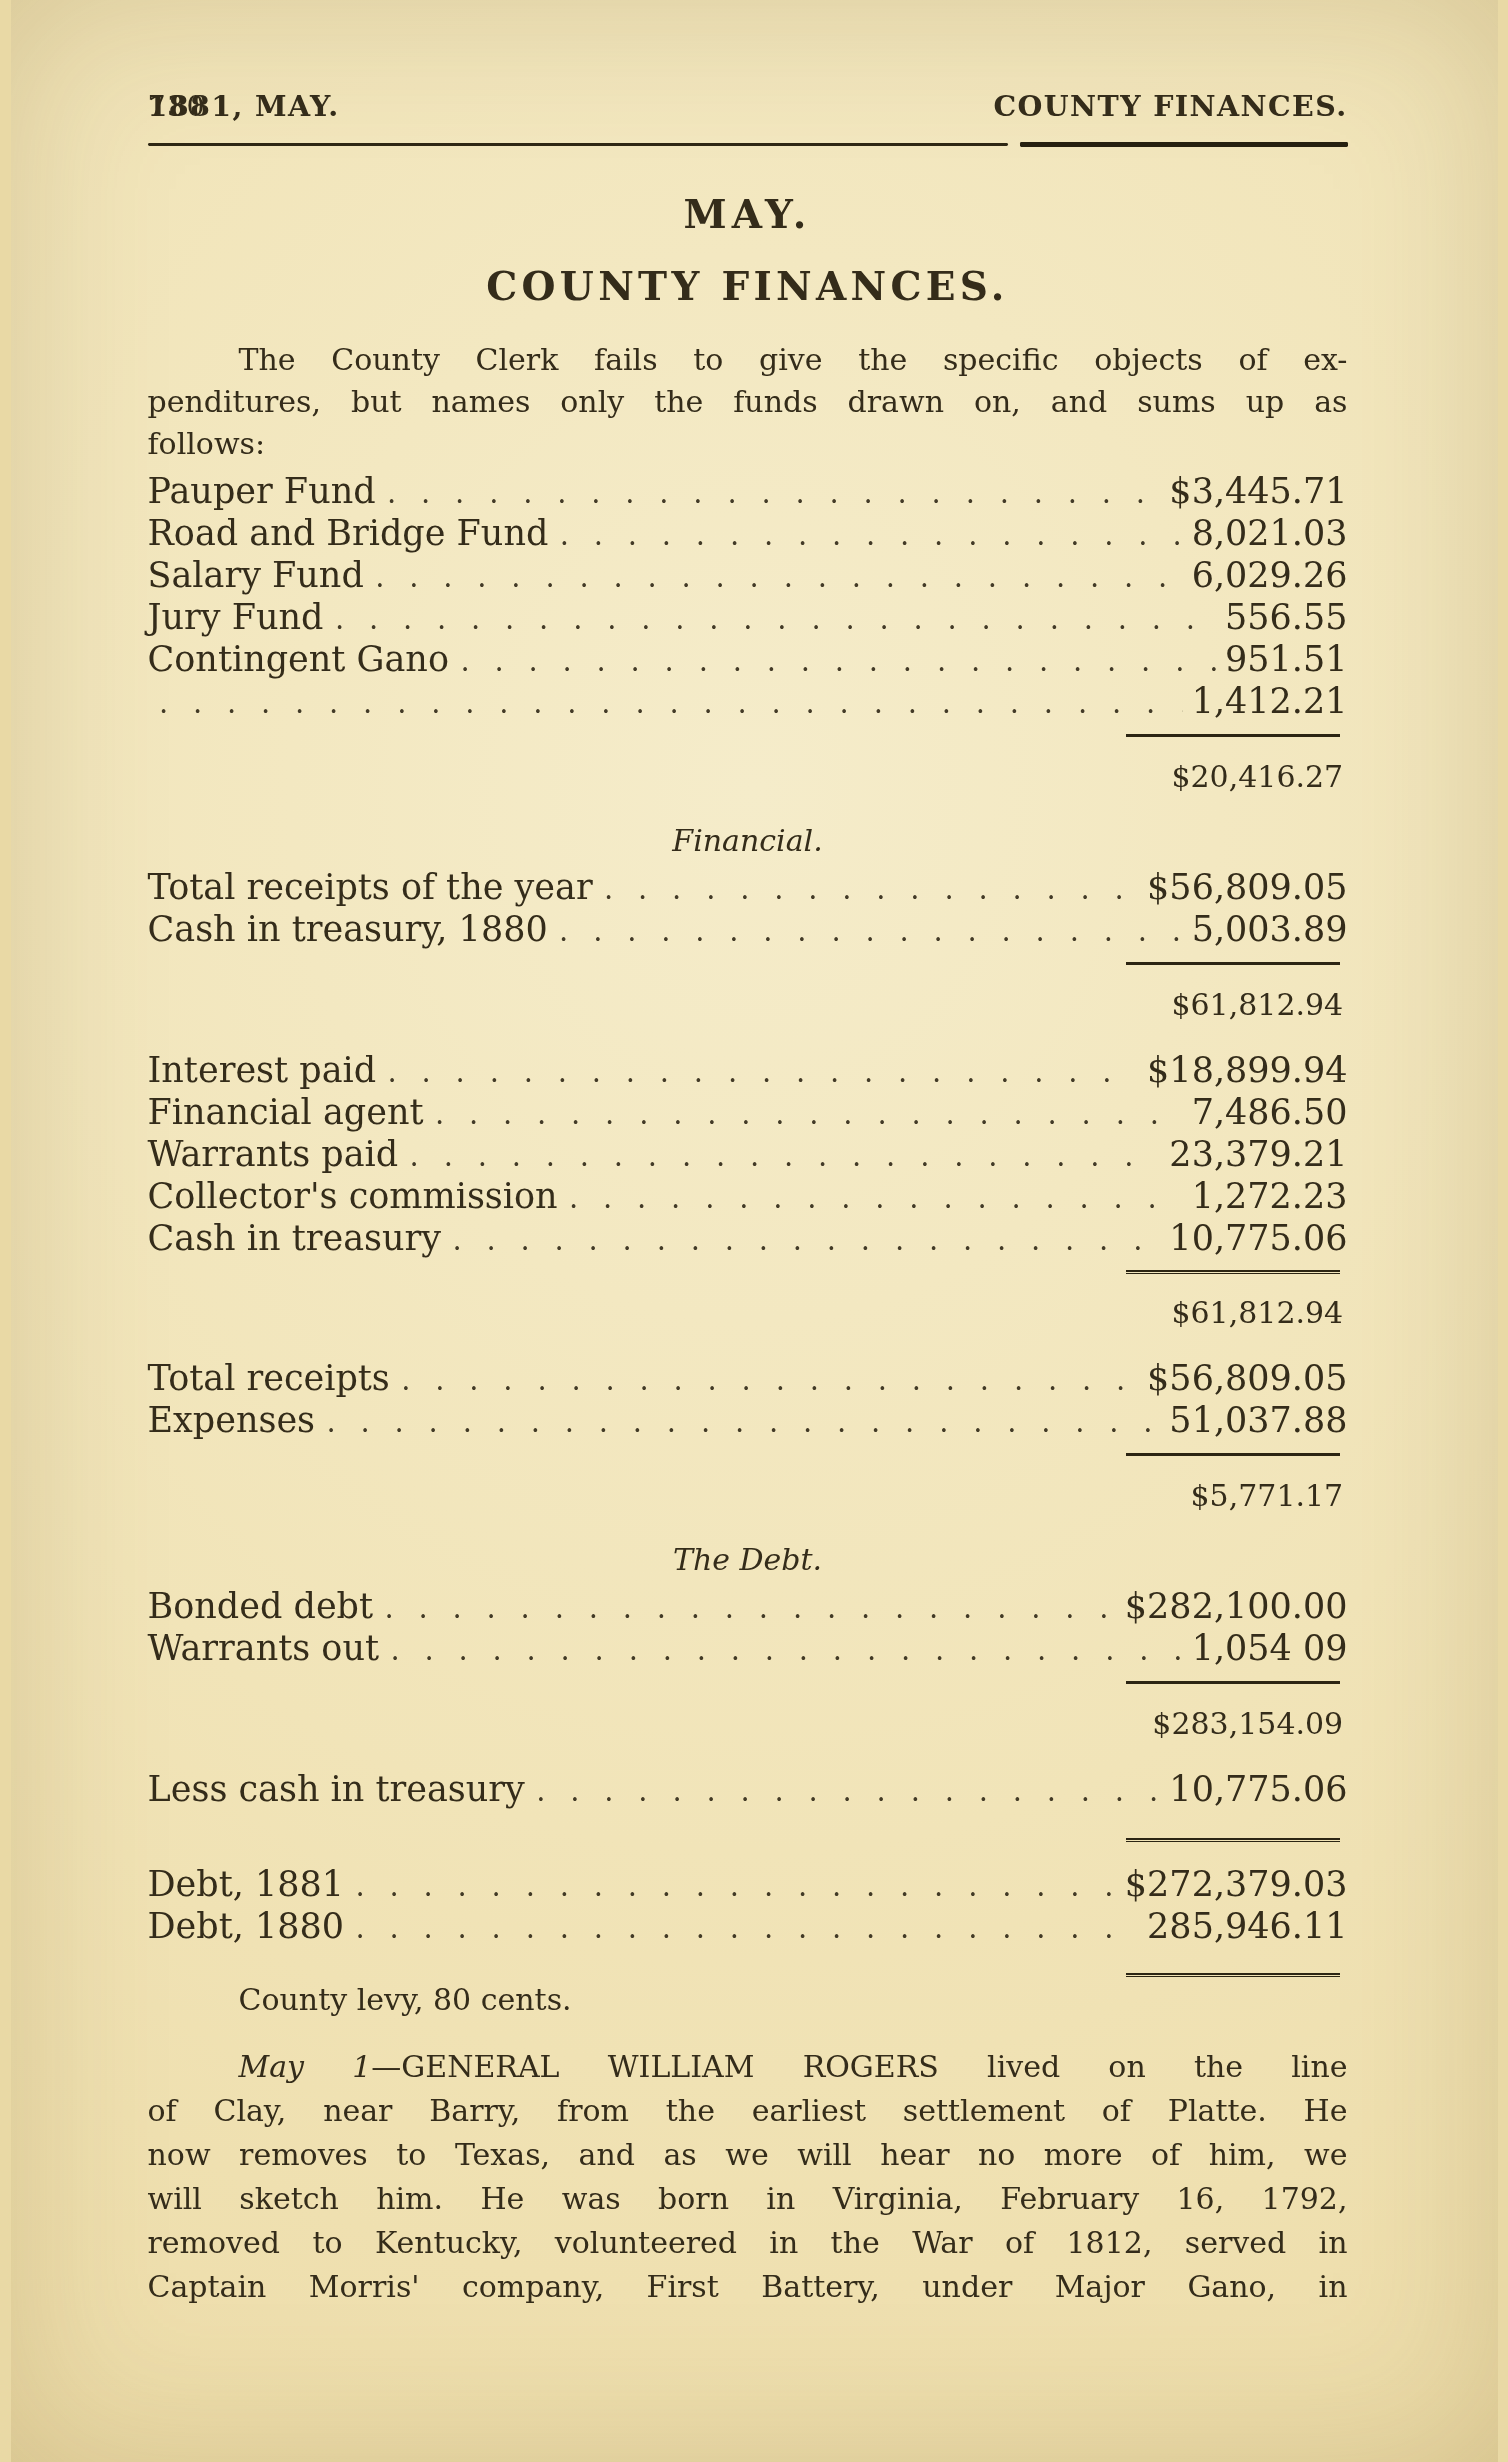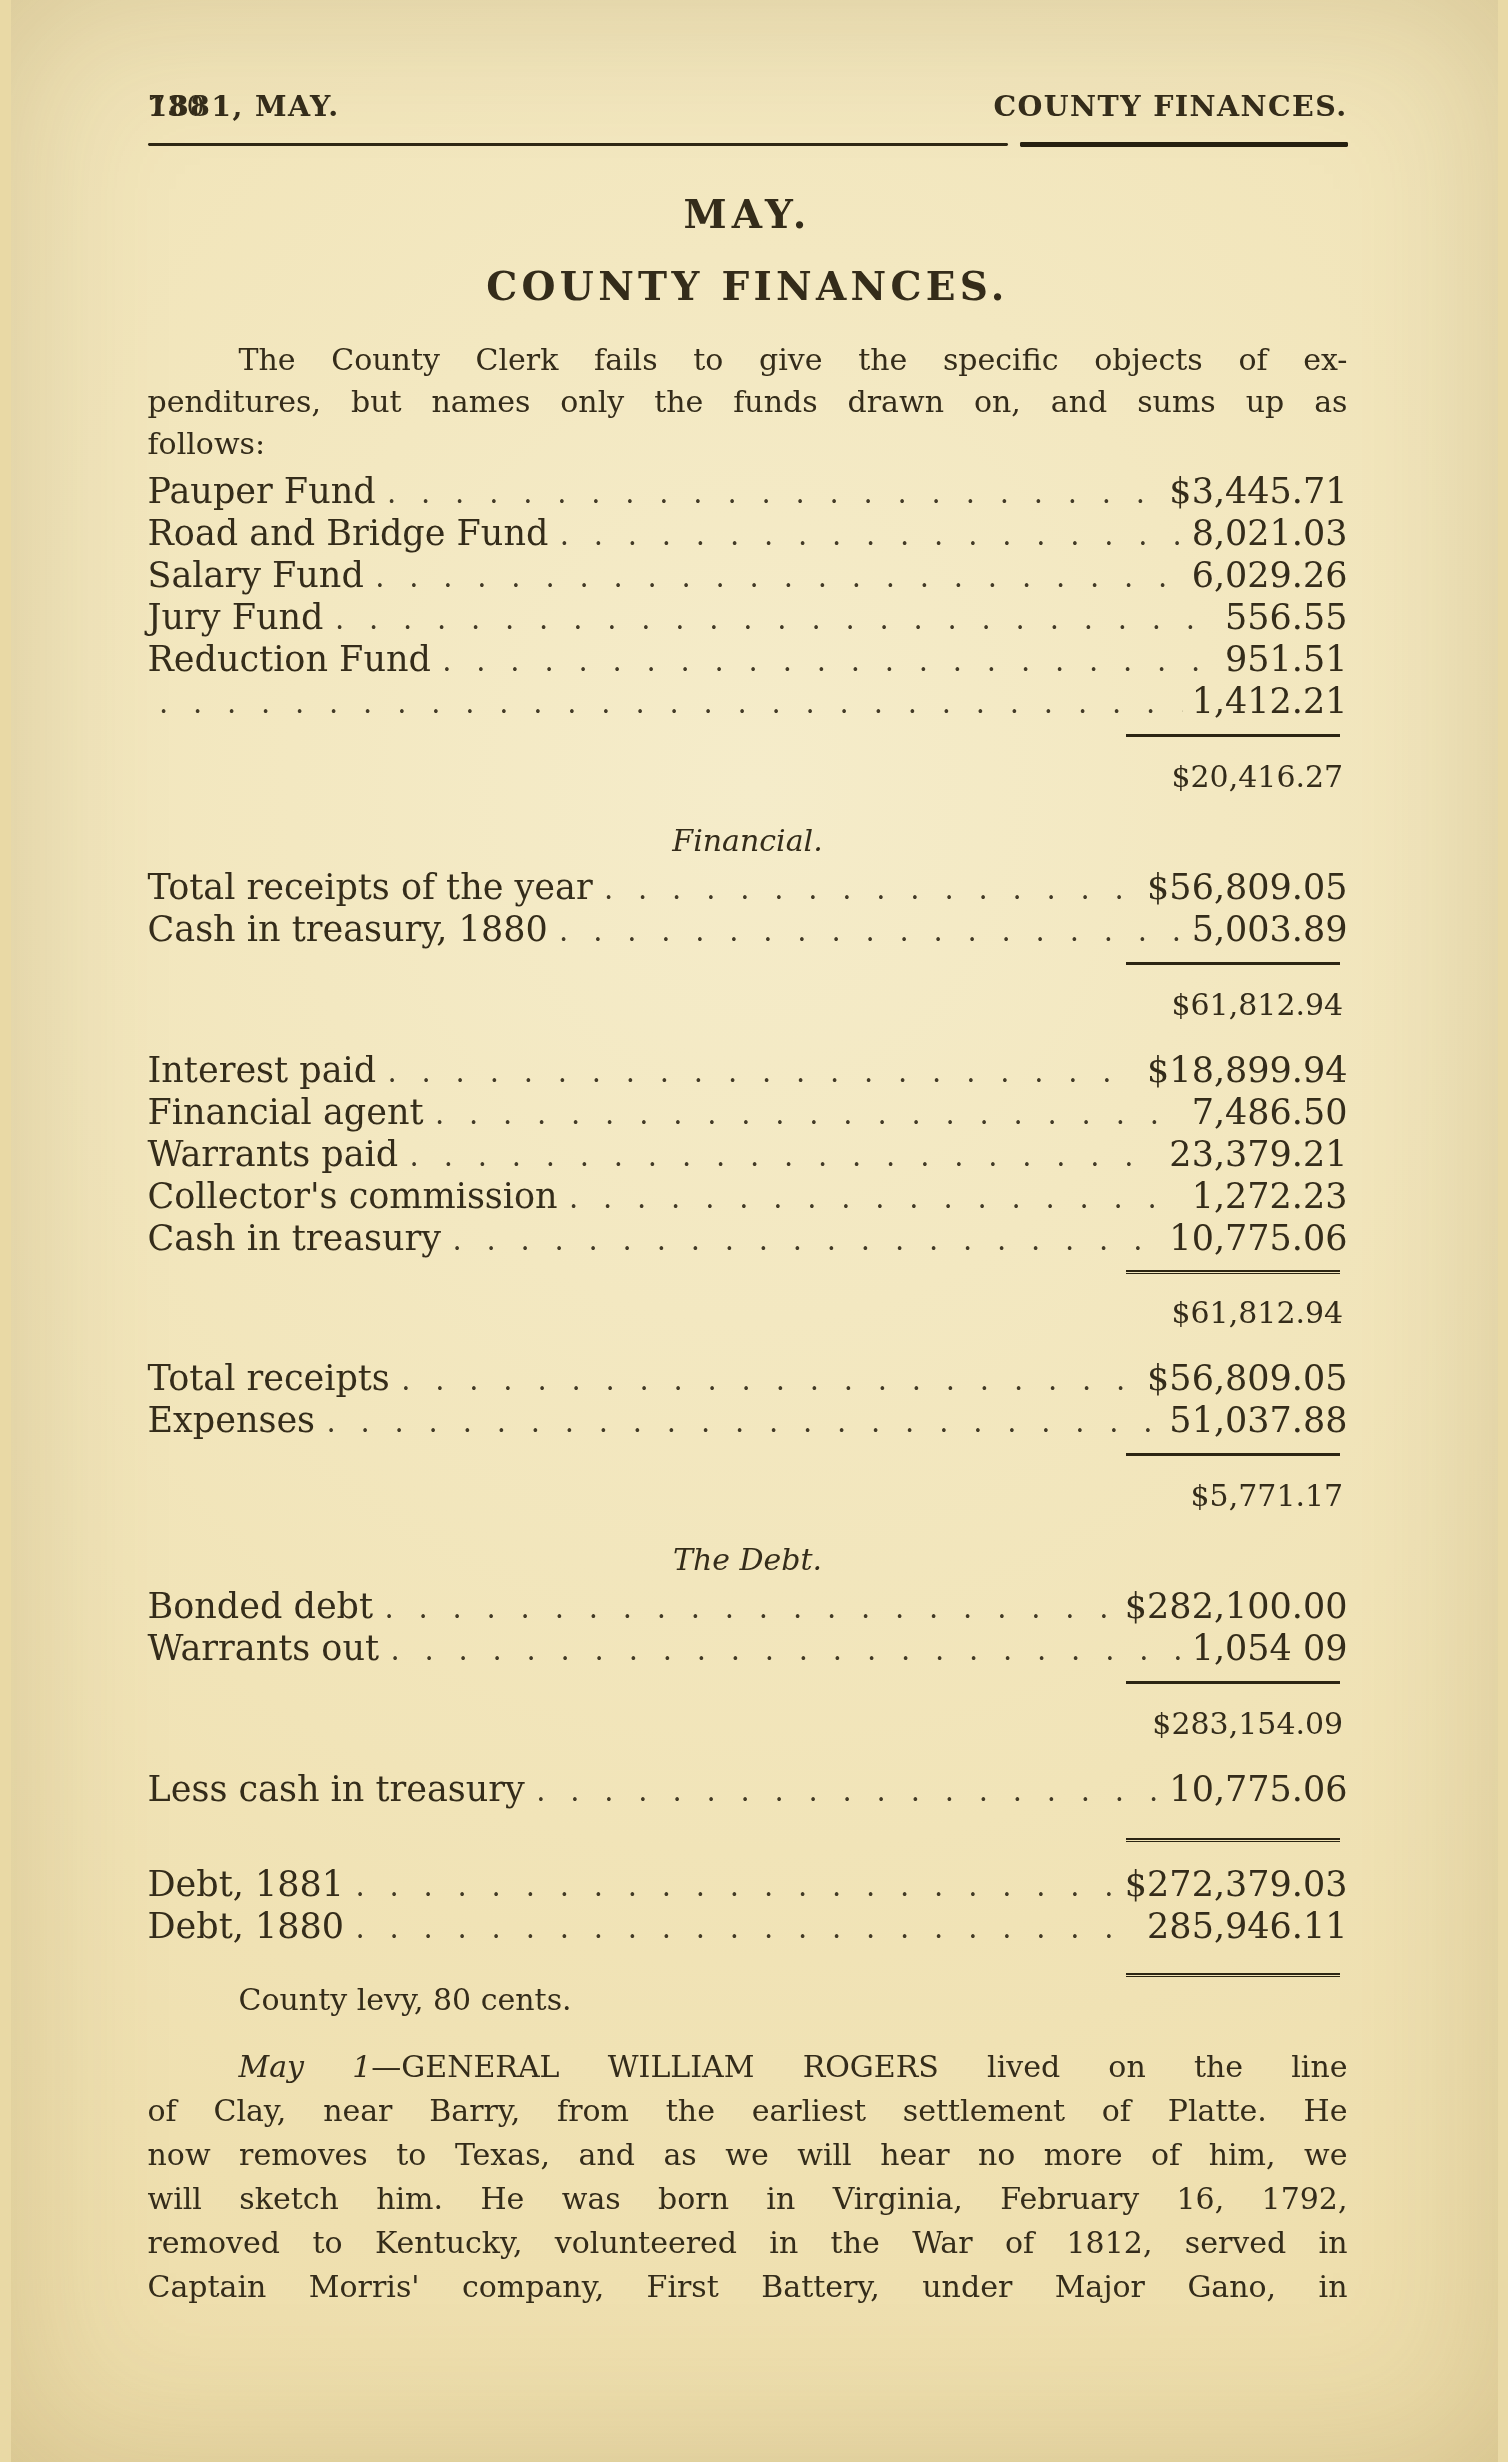--- a/index.html
+++ b/index.html
@@ -163,21 +163,21 @@
       <span class="lbl">Salary Fund</span>
       <span class="leader"></span>
       <span class="amt">6,029.26</span>
     </div>
     <div class="row">
       <span class="lbl">Jury Fund</span>
       <span class="leader"></span>
       <span class="amt">556.55</span>
     </div>
     <div class="row">
-      <span class="lbl">Reduction Fund</span>
+      <span class="lbl">Contingent Gano</span>
       <span class="leader"></span>
       <span class="amt">951.51</span>
     </div>
     <div class="row">
       <span class="leader"></span>
       <span class="amt">1,412.21</span>
     </div>
     <div class="sumrule"></div>
     <div class="total">$20,416.27</div>
   </div>

